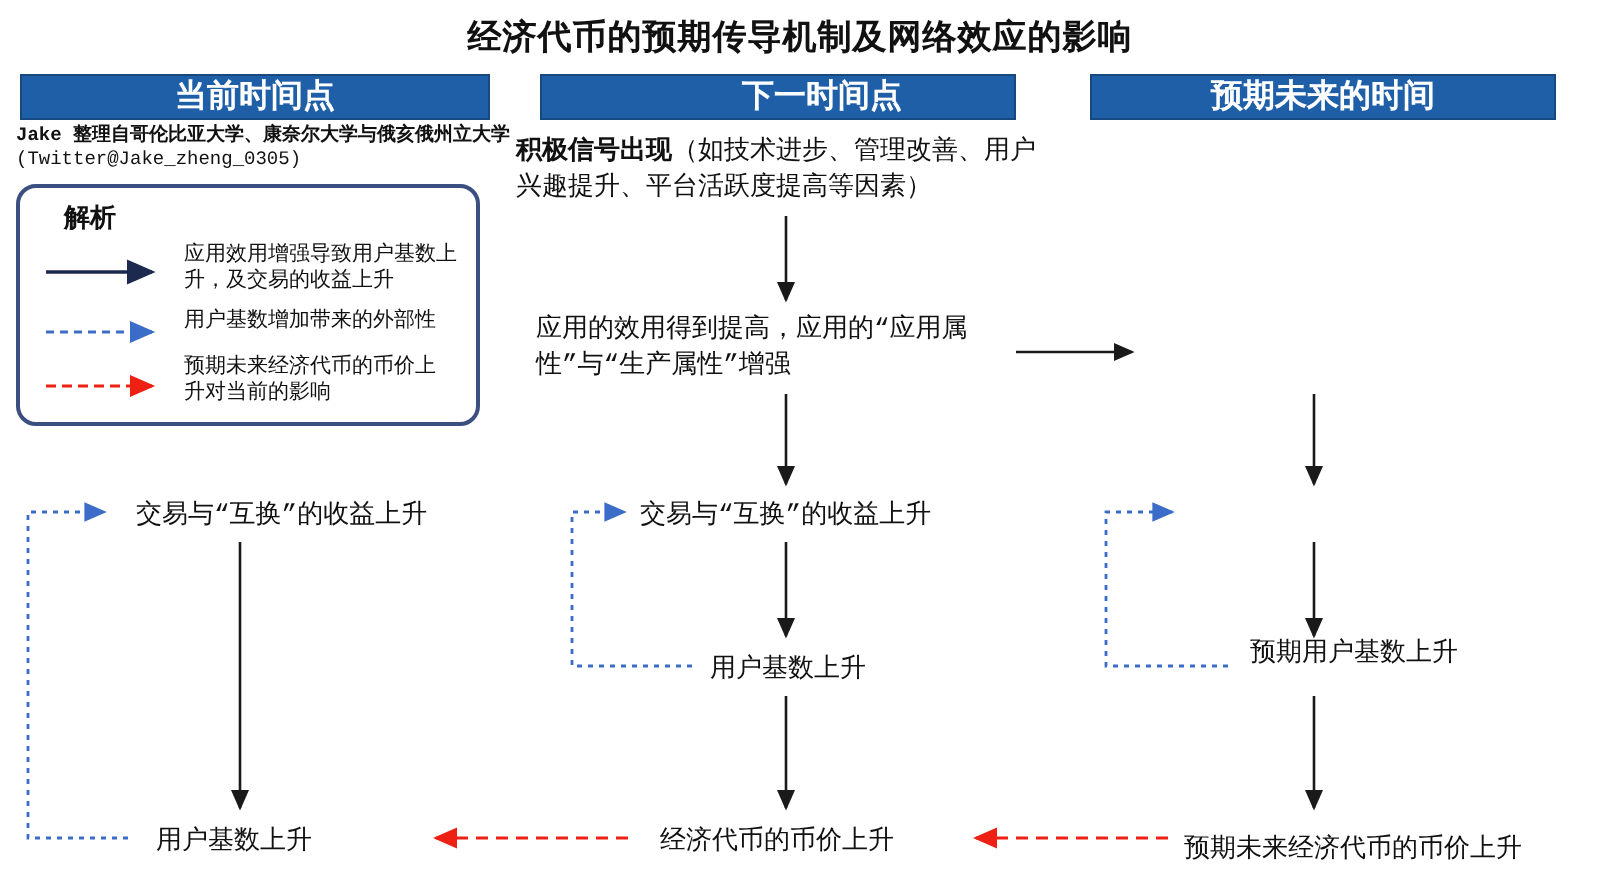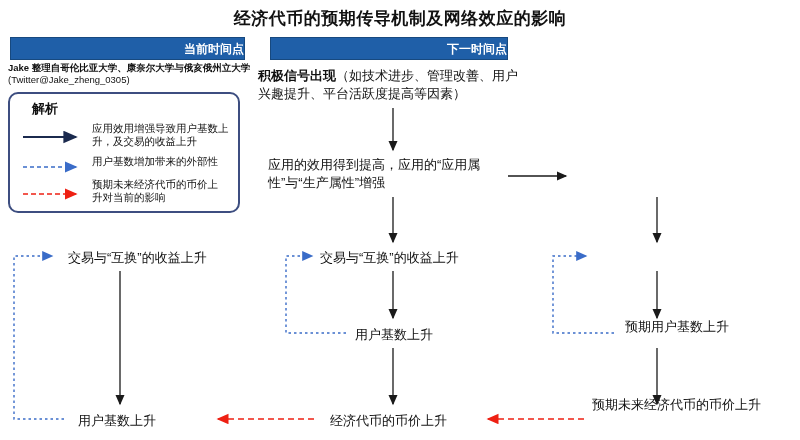--- a/index.html
+++ b/index.html
@@ -2,25 +2,25 @@
 <html style="--header-bg: #1f5fa8; --header-border: #17497f; --header-text: #ffffff; --ink: #111111; --arrow: #1a1a1a; --legend-border: #3d4e80; --legend-solid: #1b2a4e; --dash-blue: #3a6cc8; --dash-red: #ee2013; --bg: #ffffff;"><head>
 <meta charset="utf-8">
 <style>
   :root{
     --header-bg:#1f5fa8; --header-border:#17497f; --header-text:#ffffff;
     --ink:#111111; --arrow:#1a1a1a; --legend-border:#3d4e80;
     --legend-solid:#1b2a4e; --dash-blue:#3a6cc8; --dash-red:#ee2013; --bg:#ffffff;
   }
   html,body{margin:0;padding:0;}
   body{font-family:"Liberation Sans", sans-serif; background:#f4f4f4;}
-  .canvas{position:relative;width:800px;height:440px;background:var(--bg);overflow:hidden;color:var(--ink);}
+  .canvas{position:relative;width:800px;height:440px;background:var(--bg);overflow:hidden;color:var(--ink);font-family:Liberation Mono, monospace;}
   .abs{position:absolute;}
   .title{left:0;top:7px;width:800px;text-align:center;font-size:17px;font-weight:700;letter-spacing:.5px;}
   .hdr{top:37px;height:23px;background:var(--header-bg);border:1px solid var(--header-border);
-       color:var(--header-text);font-size:12px;font-weight:700;text-align:right;line-height:22px;box-sizing:border-box;}
+       color:var(--header-text);font-size:16px;font-weight:700;text-align:center;line-height:22px;box-sizing:border-box;}
   .hdr-current{left:10px;width:235px;}
   .hdr-next{left:270px;width:238px;padding-left:44px;}
   .hdr-future{left:545px;width:233px;}
   .credit{left:8px;top:62px;width:260px;font-size:9.5px;line-height:1.3;}
   .credit .b{font-weight:700;white-space:nowrap;display:block;}
   .credit .r{display:block;}
   .legend{left:8px;top:92px;width:232px;height:121px;border:2px solid var(--legend-border);border-radius:10px;box-sizing:border-box;}
   .legend-title{left:22px;top:6px;font-size:13px;font-weight:700;}
   .leg-arrow{width:62px;height:10px;overflow:visible;}
   .leg-text{font-size:10.5px;line-height:1.25;}
@@ -38,20 +38,21 @@
 </style>
 </head>
 <body>
 
 <div class="canvas">
 
   <div class="abs title">经济代币的预期传导机制及网络效应的影响</div>
 
   <div class="abs hdr hdr-current">当前时间点</div>
   <div class="abs hdr hdr-next">下一时间点</div>
+  <div class="abs hdr hdr-future">预期未来的时间</div>
 
   <div class="abs credit">
     <span class="b">Jake 整理自哥伦比亚大学、康奈尔大学与俄亥俄州立大学</span>
     <span class="r">(Twitter@Jake_zheng_0305)</span>
   </div>
 
   <div class="abs node" style="left:258px;top:67px;width:264px;">
     <span class="bold">积极信号出现</span><span>（如技术进步、管理改善、用户兴趣提升、平台活跃度提高等因素）</span>
   </div>
 
@@ -93,21 +94,21 @@
       </svg>
     </div>
     <div class="abs leg-text" style="left:82px;top:84px;width:132px;">预期未来经济代币的币价上升对当前的影响</div>
   </div>
   <div class="abs node" style="left:268px;top:156px;width:240px;">应用的效用得到提高，应用的“应用属性”与“生产属性”增强</div>
   <div class="abs node nowrap" style="left:320px;top:249px;">交易与“互换”的收益上升</div>
   <div class="abs node nowrap" style="left:355px;top:326px;">用户基数上升</div>
   <div class="abs node nowrap" style="left:330px;top:412px;text-align:right;">经济代币的币价上升</div>
 
   <div class="abs node nowrap" style="left:625px;top:318px;">预期用户基数上升</div>
-  <div class="abs node nowrap" style="left:592px;top:396px;text-align:center;">预期未来经济代币的币价上升</div>
+  <div class="abs node nowrap" style="left:592px;top:416px;text-align:center;">预期未来经济代币的币价上升</div>
 
   <div class="abs node nowrap" style="left:68px;top:249px;">交易与“互换”的收益上升</div>
   <div class="abs node nowrap" style="left:78px;top:412px;">用户基数上升</div>
 
   <svg class="abs flow" viewBox="0 0 800 440">
     <defs>
       <marker id="mDark" markerWidth="9" markerHeight="8" refX="7" refY="3.5" orient="auto">
         <path d="M0,0 L8,3.5 L0,7 z" class="mk-dark"></path>
       </marker>
       <marker id="mBlue" markerWidth="9" markerHeight="8" refX="7" refY="3.5" orient="auto">

